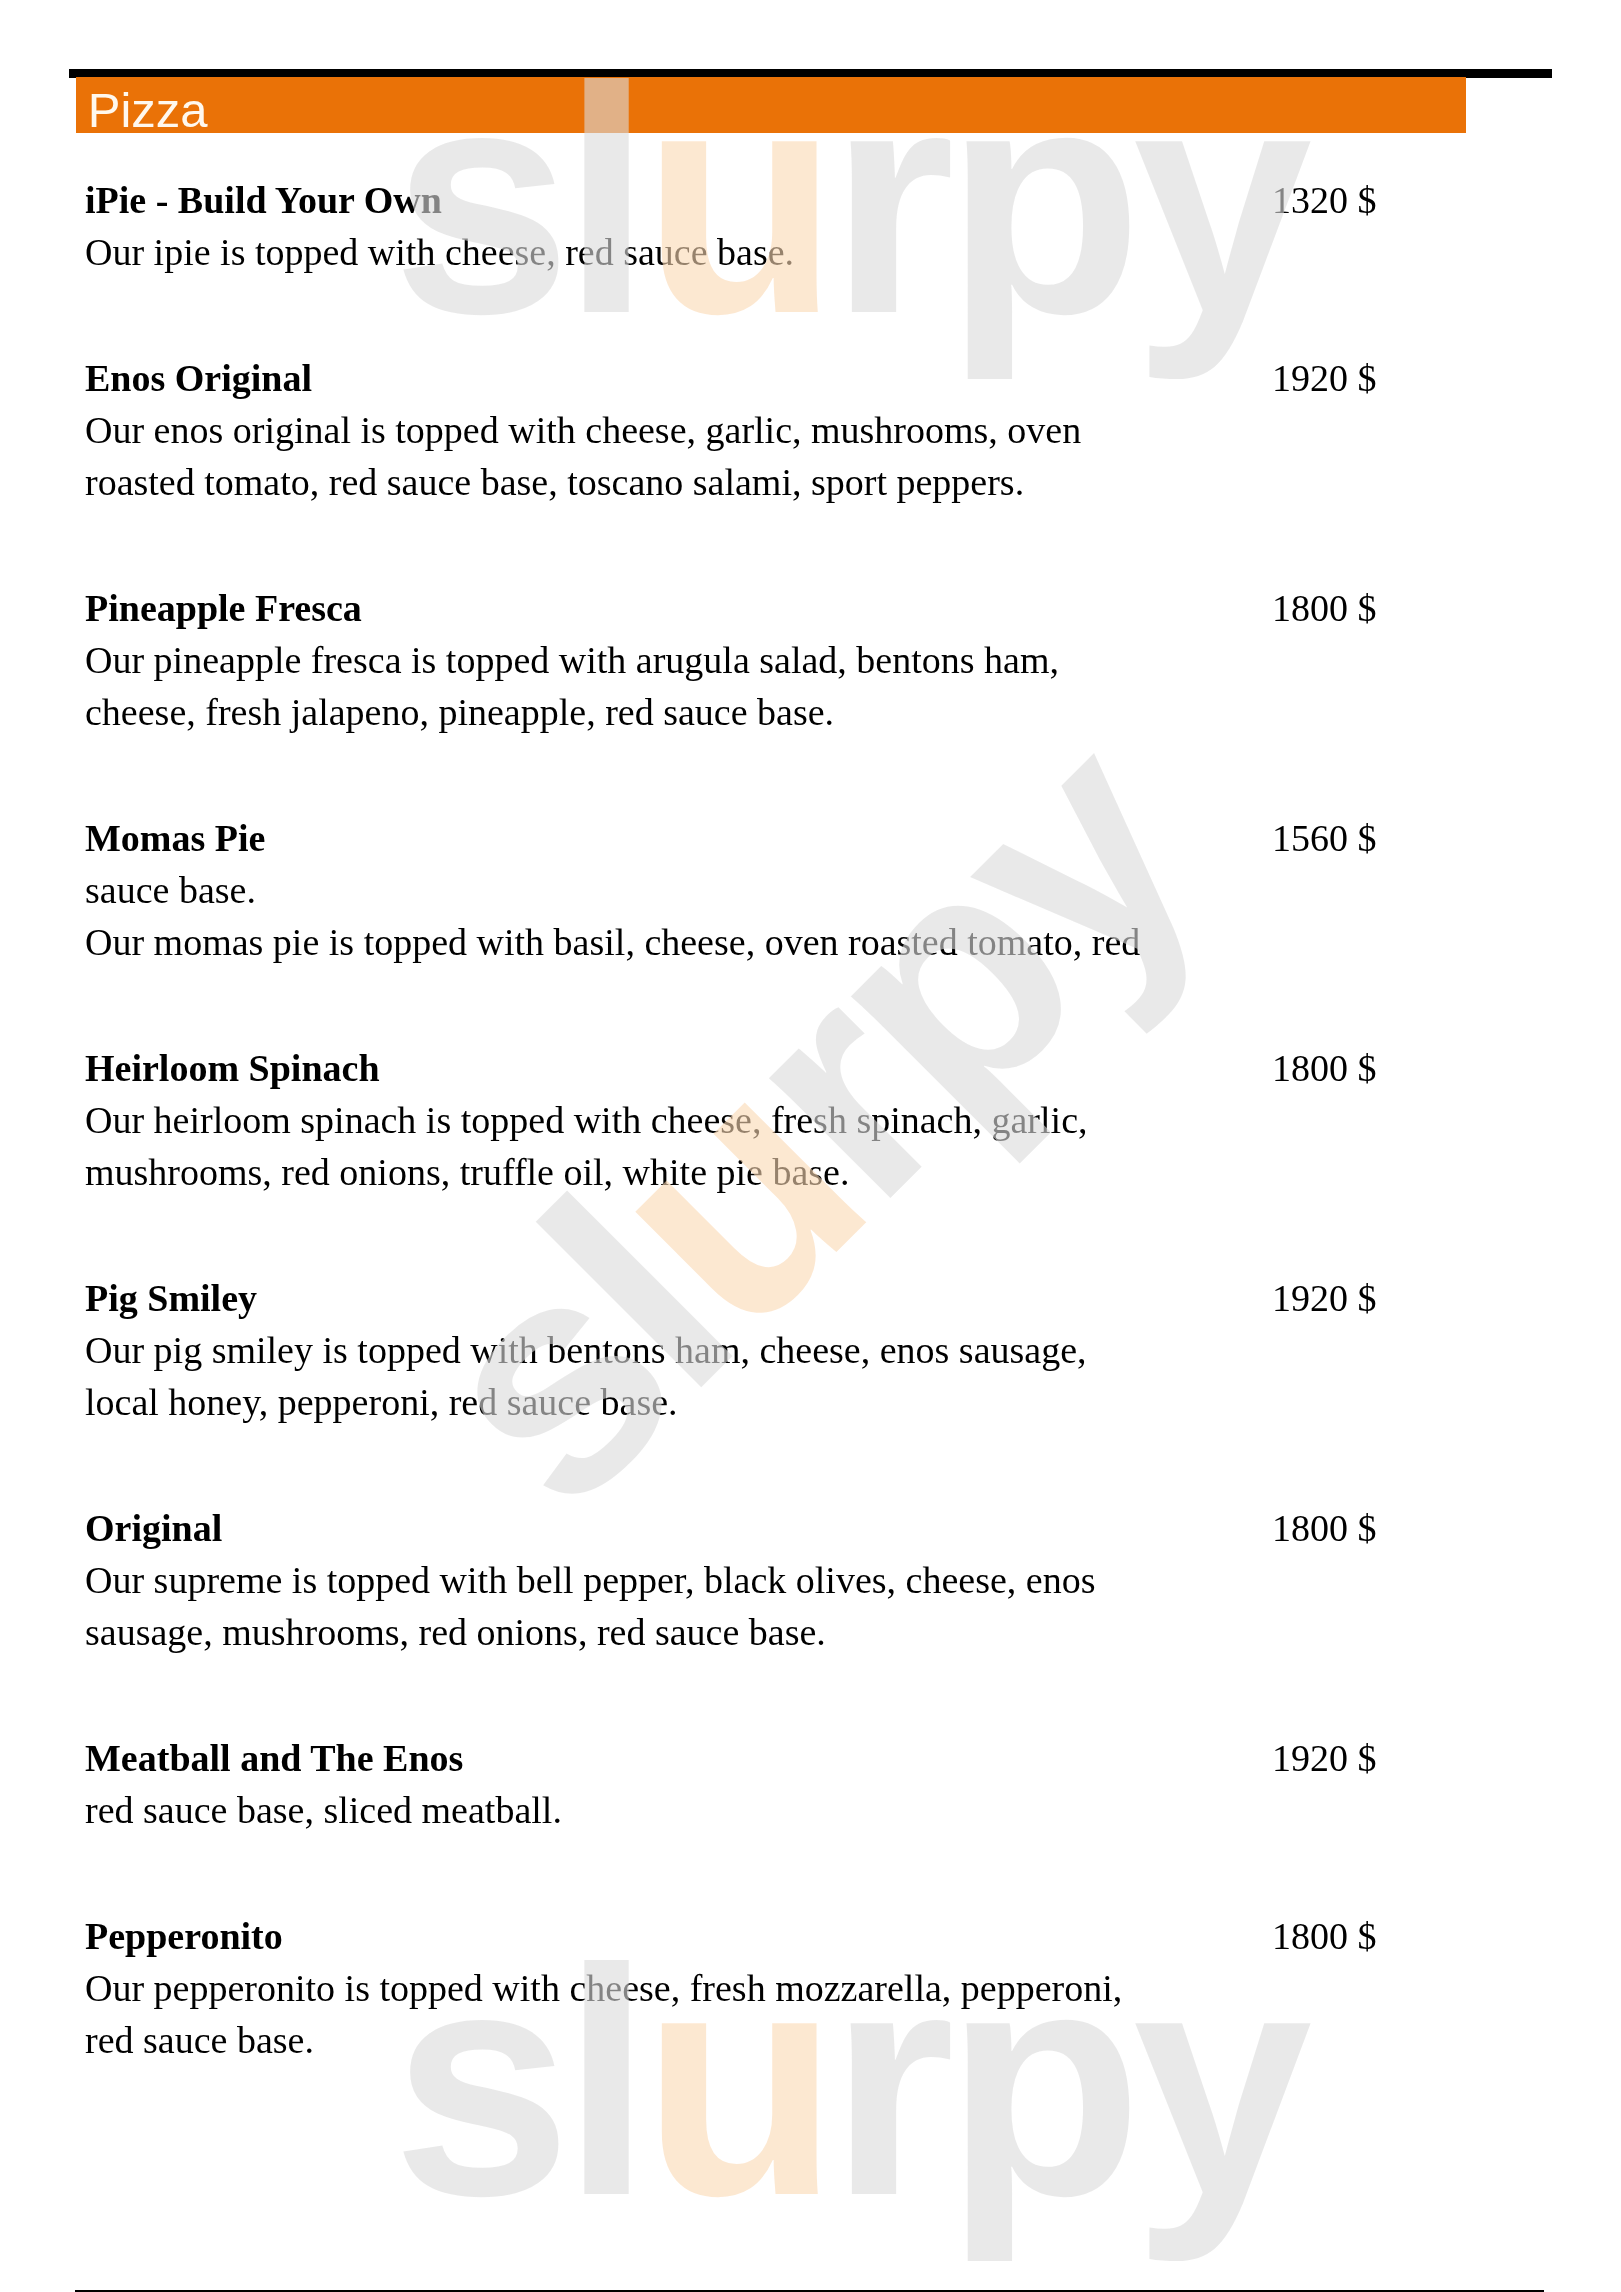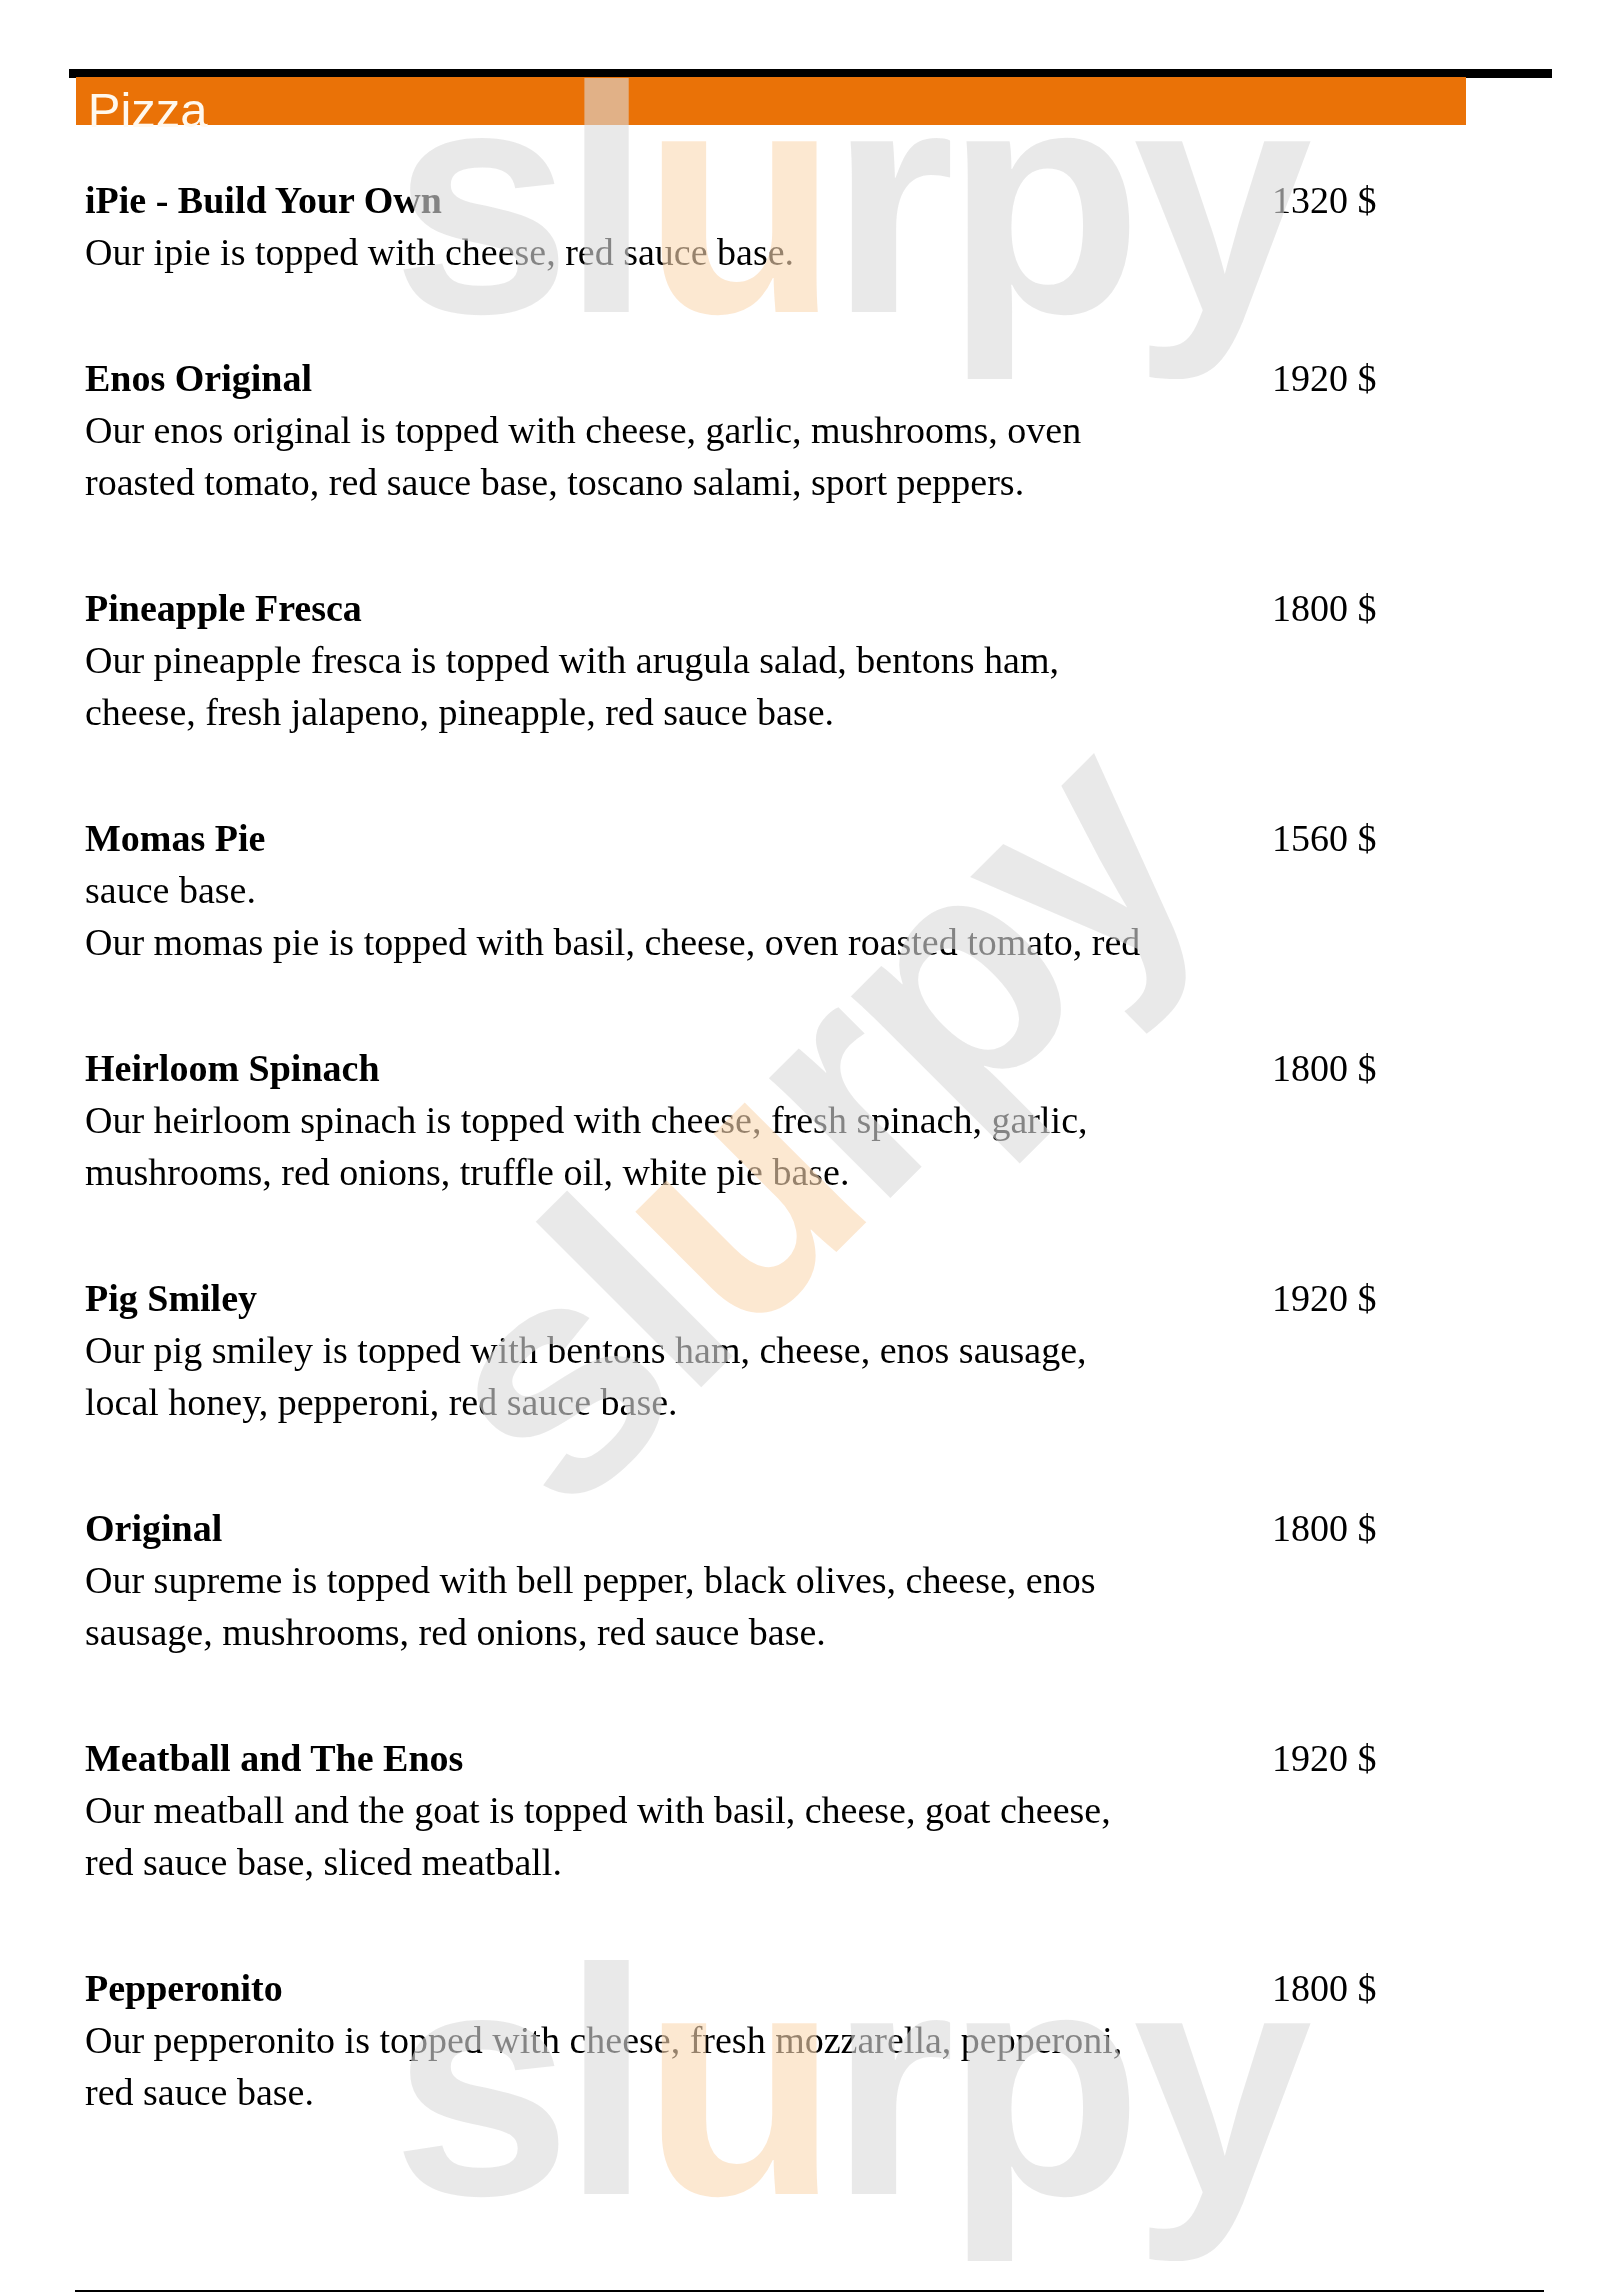--- a/index.html
+++ b/index.html
@@ -1,19 +1,19 @@
 <!DOCTYPE html>
 <html><head>
   <meta charset="utf-8">
   <style>
     html, body { margin: 0; padding: 0; background: #ffffff; }
     body { width: 1621px; height: 2293px; position: relative; overflow: hidden;
            font-family: "Liberation Serif", "DejaVu Serif", serif; color: #000; }
     .top-rule { position: absolute; left: 69px; top: 69px; width: 1483px; height: 8.8px; background: #000; }
-    .section-header { position: absolute; left: 76px; top: 77px; width: 1390px; height: 48px; background: #ea7207; }
+    .section-header { position: absolute; left: 76px; top: 77px; width: 1390px; height: 56px; background: #ea7207; }
     .section-title { position: absolute; left: 11.8px; top: 3.9px; color: #fff8ee; font-family: "Liberation Sans", "DejaVu Sans", sans-serif; font-size: 49px; line-height: 59px; }
     .menu-list { position: absolute; left: 85px; top: 174px; width: 1431px; z-index: 1; }
     .menu-item { position: relative; margin-bottom: 74px; }
     .item-name { display: block; font-size: 38px; line-height: 52px; white-space: nowrap; font-weight: bold; }
     .item-price { position: absolute; left: 1187px; top: 0; font-size: 38px; line-height: 52px; white-space: nowrap; }
     .item-desc { display: block; width: 1157px; font-size: 38px; line-height: 52px; }
     .item-desc span { display: block; white-space: nowrap; }
     .bottom-rule { position: absolute; left: 75px; top: 2290px; width: 1469px; height: 2.9px; background: #000; }
     .watermark { position: absolute; z-index: 2; pointer-events: none; opacity: 0.6;
                  font-family: "Liberation Sans", "DejaVu Sans", sans-serif; font-weight: bold; font-size: 323px; line-height: 323px; letter-spacing: -9.8px; }
@@ -85,21 +85,20 @@
     <span class="item-price">1800 $</span>
     <div class="item-desc">
       <span>Our supreme is topped with bell pepper, black olives, cheese, enos</span>
       <span>sausage, mushrooms, red onions, red sauce base.</span>
     </div>
   </div>
   <div class="menu-item">
     <span class="item-name">Meatball and The Enos</span>
     <span class="item-price">1920 $</span>
     <div class="item-desc">
-      <span>Our meatball and the goat is topped with basil, cheese, goat cheese,</span>
       <span>red sauce base, sliced meatball.</span>
     </div>
   </div>
   <div class="menu-item">
     <span class="item-name">Pepperonito</span>
     <span class="item-price">1800 $</span>
     <div class="item-desc">
       <span>Our pepperonito is topped with cheese, fresh mozzarella, pepperoni,</span>
       <span>red sauce base.</span>
     </div>

